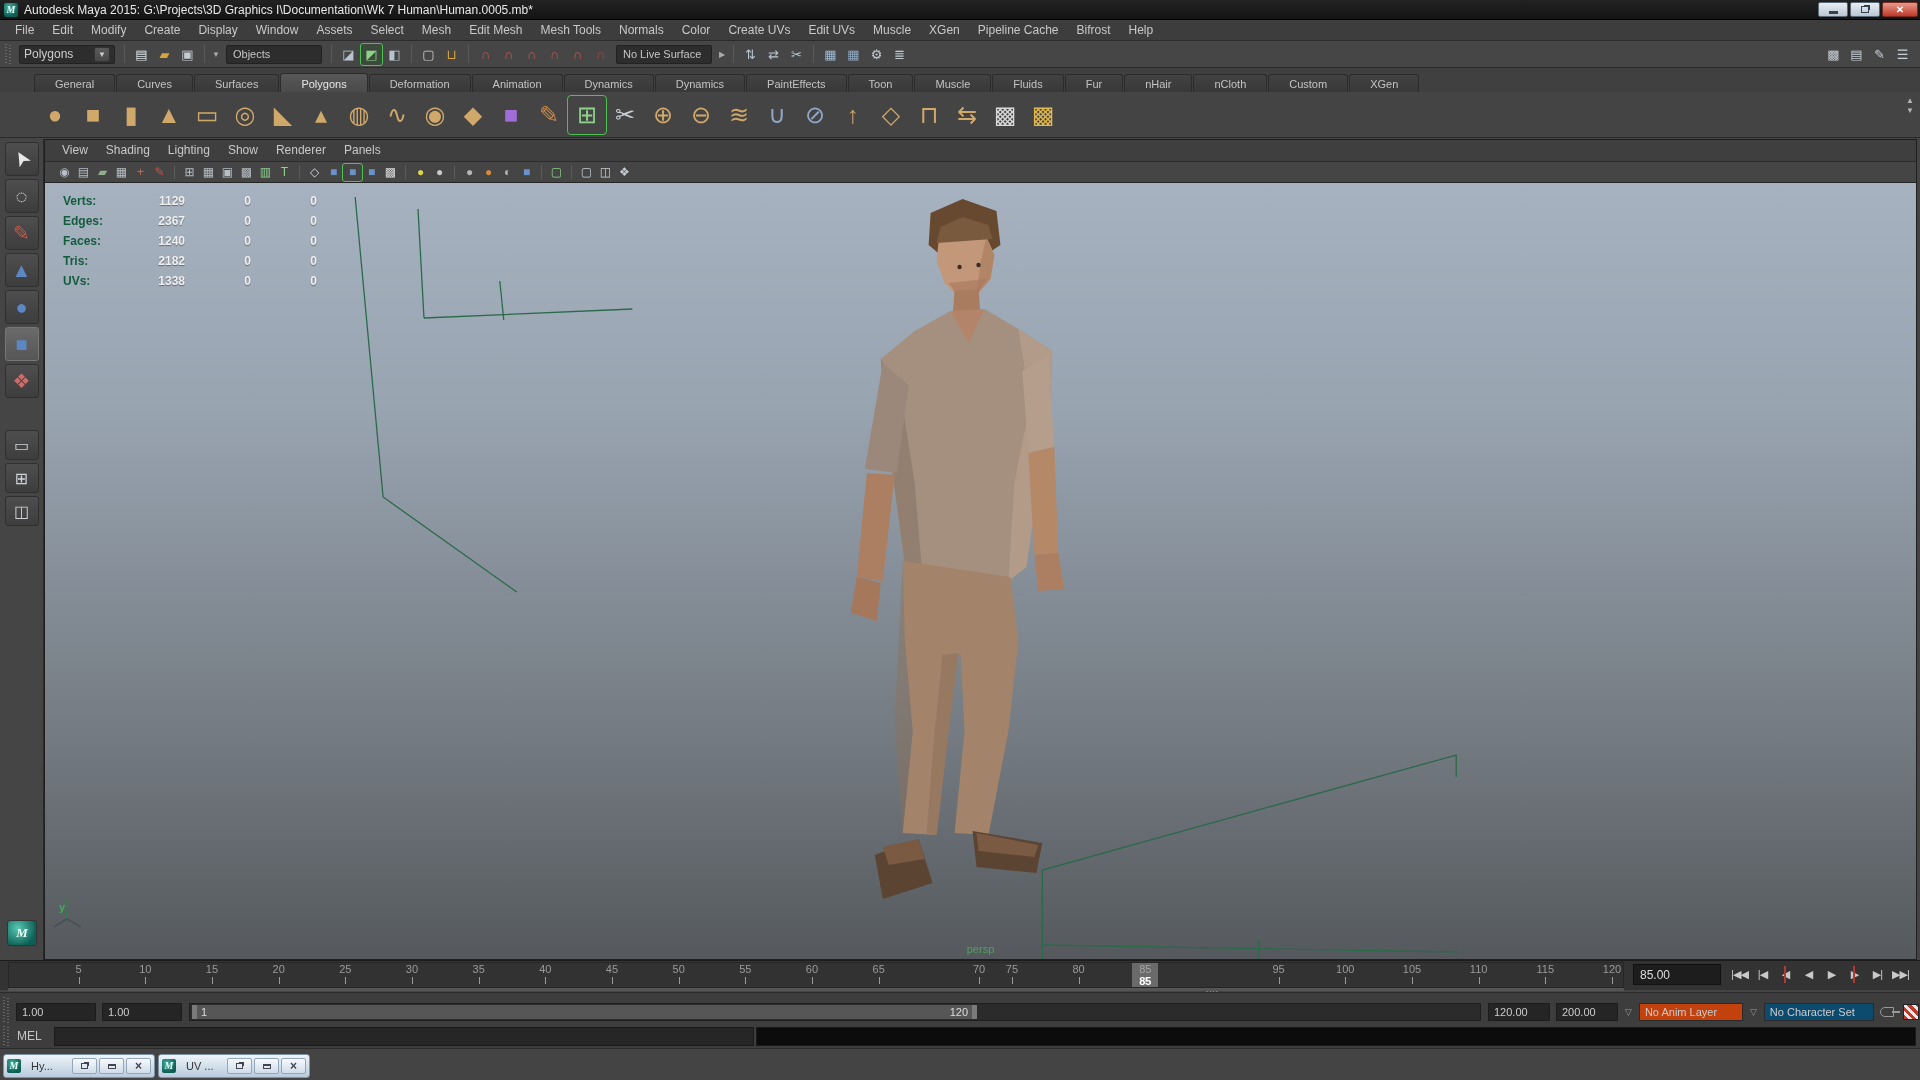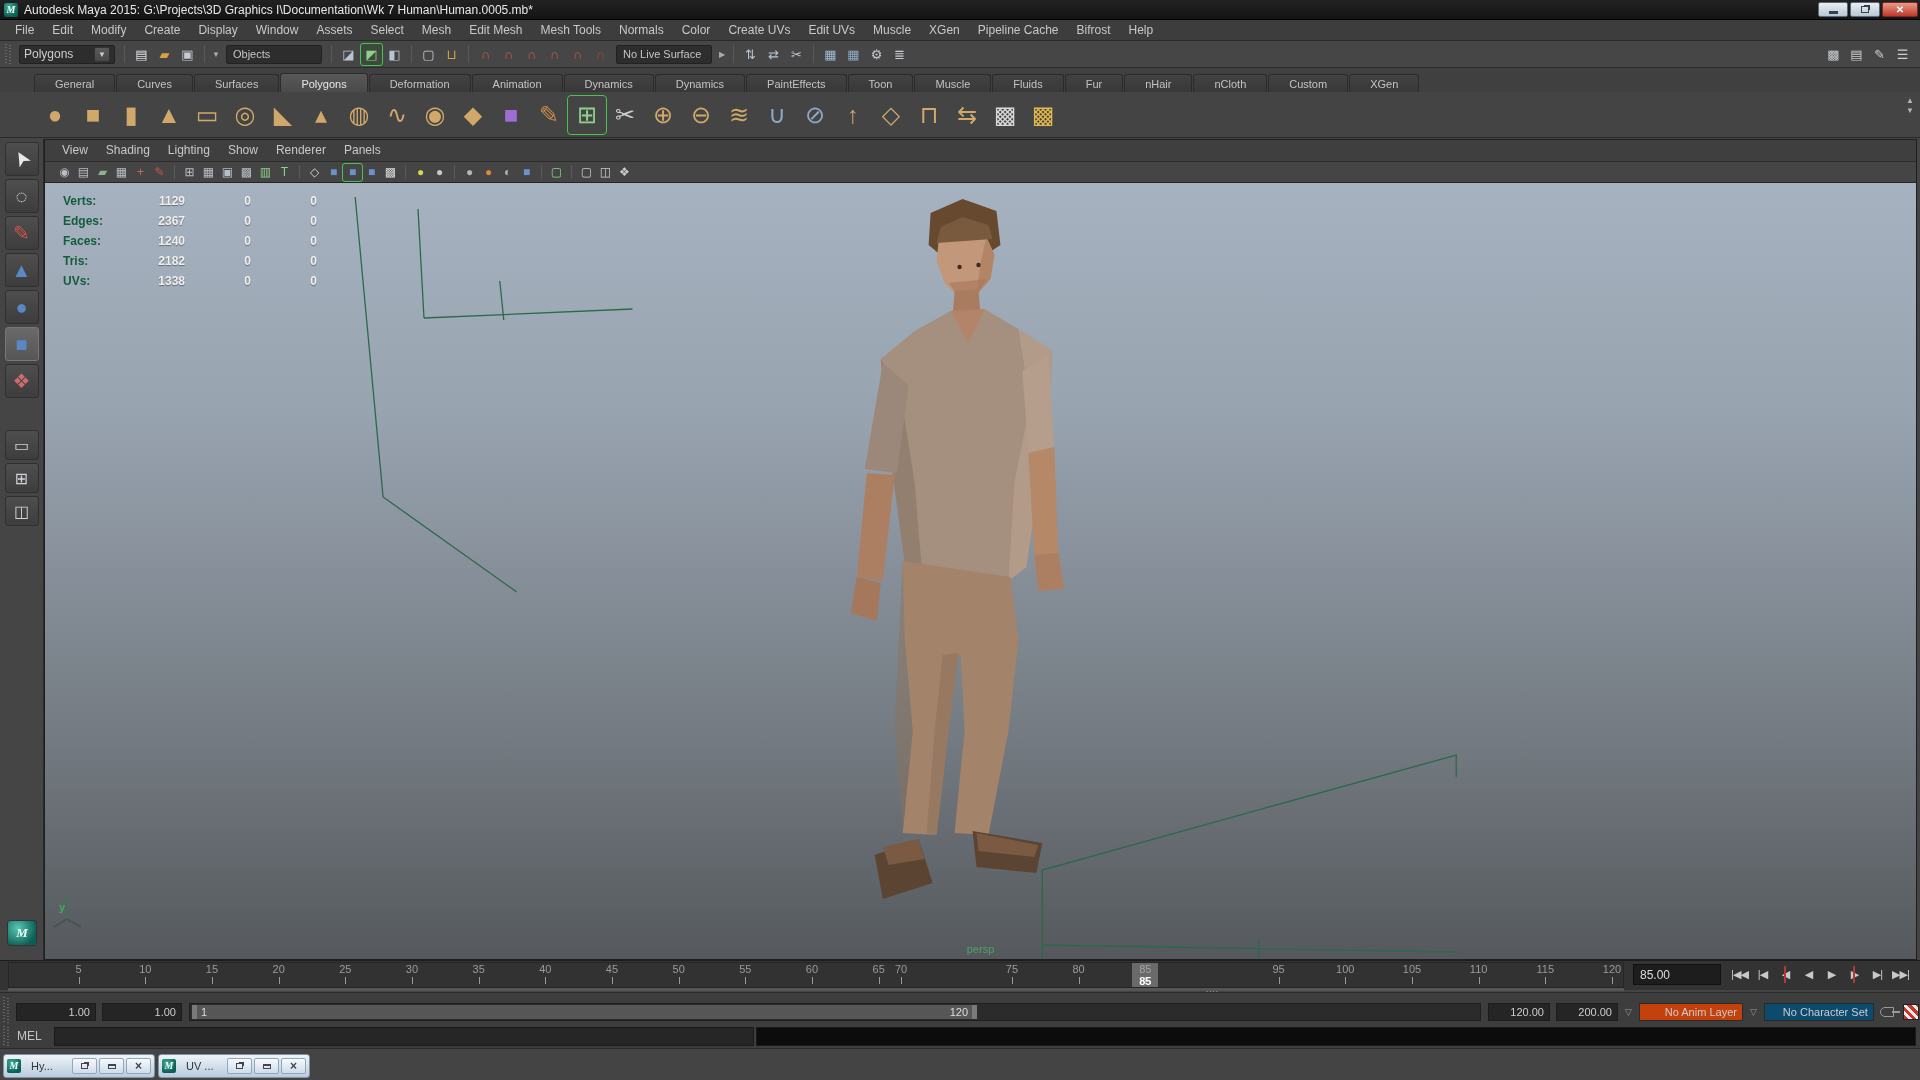--- a/index.html
+++ b/index.html
@@ -97,21 +97,21 @@
   #current-frame .cf-num { position:absolute; bottom:0px; left:0; right:0; color:#fff; font-size:11px; font-weight:bold; }
   #timebar-bottom { position:absolute; left:8px; top:27px; width:1616px; height:3px; background:#555; }
   #timefield { position:absolute; left:1633px; top:3px; width:88px; height:21px; background:#1d1d1d; border:1px solid #111;
     color:#ddd; font-size:12px; line-height:20px; padding-left:6px; }
   #playback { position:absolute; left:1728px; top:1px; display:flex; }
   .pbtn { width:23px; height:25px; display:flex; align-items:center; justify-content:center;
     color:#c9c9c9; font-size:11px; letter-spacing:-1px; position:relative; }
   .pbtn.red::after { content:""; position:absolute; left:10px; top:4px; width:2px; height:17px; background:#b03a30; }
 
   
-  #rangeslider { top:992px; height:40px; background:#3d3d3d; border-top:1px solid #2a2a2a; border-bottom:1px solid #2a2a2a; font-size:11px;text-align:right; }
+  #rangeslider { top:992px; height:40px; background:#3d3d3d; border-top:1px solid #2a2a2a; border-bottom:1px solid #2a2a2a; font-size:11px; }
   .rfield { height:18px; background:#252525; border:1px solid #1c1c1c; color:#ccc; padding:0 5px; line-height:17px; margin:0 3px; }
   #range-track { position:relative; height:18px; background:#2b2b2b; border:1px solid #1f1f1f; width:1292px; margin:0 4px; }
   #range-inner { position:absolute; left:2px; top:1px; bottom:1px; width:785px; background:#565656; color:#ddd; }
   .rhandle { position:absolute; top:0; bottom:0; width:5px; background:#7a7a7a; }
   #range-inner .start-label { position:absolute; left:9px; top:1px; }
   #range-inner .end-label { position:absolute; right:9px; top:1px; }
   .drop-arrow { color:#9a9a9a; font-size:9px; margin:0 4px; }
   .key-icon { width:14px; height:10px; border:1px solid #999; border-radius:5px 0 0 5px; position:relative; margin:0 3px; }
   .key-icon::after { content:""; position:absolute; right:-7px; top:3px; width:8px; height:2px; background:#999; }
   .autokey-icon { width:16px; height:16px; border:1px solid #222; margin-left:6px;
@@ -657,21 +657,21 @@
       <div class="tick" style="left: 269.66px;"><span>20</span></div>
       <div class="tick" style="left: 336.325px;"><span>25</span></div>
       <div class="tick" style="left: 402.99px;"><span>30</span></div>
       <div class="tick" style="left: 469.655px;"><span>35</span></div>
       <div class="tick" style="left: 536.32px;"><span>40</span></div>
       <div class="tick" style="left: 602.985px;"><span>45</span></div>
       <div class="tick" style="left: 669.65px;"><span>50</span></div>
       <div class="tick" style="left: 736.315px;"><span>55</span></div>
       <div class="tick" style="left: 802.98px;"><span>60</span></div>
       <div class="tick" style="left: 869.645px;"><span>65</span></div>
-      <div class="tick" style="left: 892px;"><span>70</span></div>
+      <div class="tick" style="left: 970px;"><span>70</span></div>
       <div class="tick" style="left: 1002.98px;"><span>75</span></div>
       <div class="tick" style="left: 1069.64px;"><span>80</span></div>
       <div class="tick" style="left: 1136.31px;"><span>85</span></div>
       <div class="tick" style="left: 1202.97px; margin-top: 25px;"><span>90</span></div>
       <div class="tick" style="left: 1269.63px;"><span>95</span></div>
       <div class="tick" style="left: 1336.3px;"><span>100</span></div>
       <div class="tick" style="left: 1402.96px;"><span>105</span></div>
       <div class="tick" style="left: 1469.63px;"><span>110</span></div>
       <div class="tick" style="left: 1536.3px;"><span>115</span></div>
       <div class="tick" style="left: 1602.96px;"><span>120</span></div>

